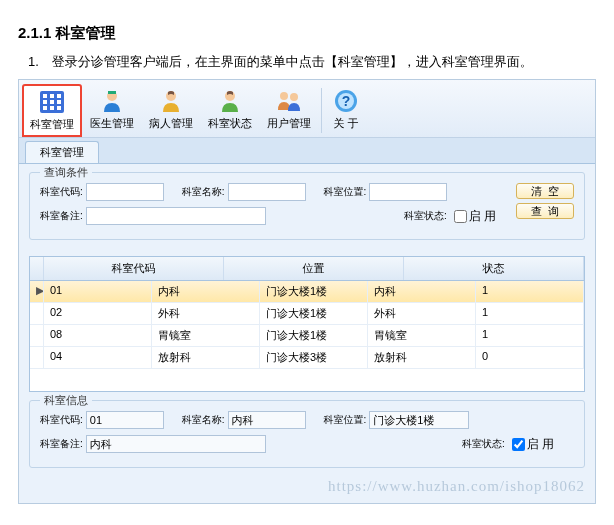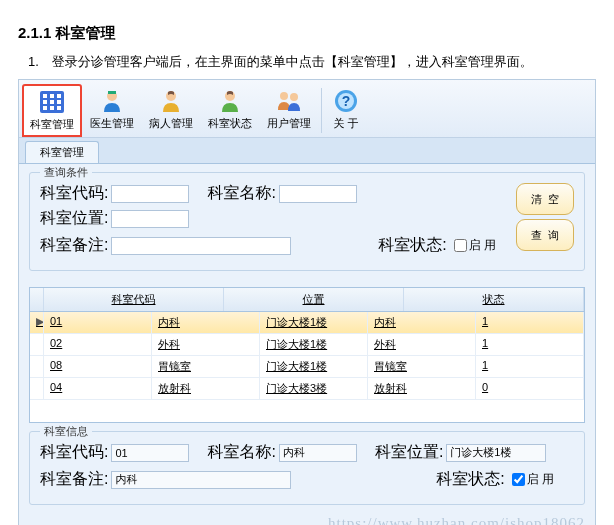--- a/index.html
+++ b/index.html
@@ -18,28 +18,28 @@
 
 .tabbar { display: flex; background: #d6e5f5; padding: 3px 6px 0; border-bottom: 1px solid #a8c4e0; }
 .tab { background: #eef5fc; border: 1px solid #a8c4e0; border-bottom: none; padding: 3px 14px; font-size: 11px; border-radius: 3px 3px 0 0; }
 
 .panel { background: #eaf2fb; padding: 8px 10px; }
 .group { border: 1px solid #c0d4e8; border-radius: 3px; padding: 10px 10px 8px; margin-bottom: 16px; position: relative; }
 .group-title { position: absolute; top: -8px; left: 10px; background: #eaf2fb; padding: 0 4px; font-size: 11px; color: #333; }
 
 .row { display: flex; align-items: center; margin-bottom: 6px; gap: 4px; flex-wrap: wrap; }
 .fld { display: flex; align-items: center; margin-right: 14px; }
-.fld label { font-size: 16px; margin-right: 3px; white-space: nowrap; }
+.fld label { font-size: 10px; margin-right: 3px; white-space: nowrap; }
 .fld input[type=text] { width: 78px; height: 18px; border: 1px solid #b0c4da; background: #fff; font-size: 11px; padding: 0 3px; }
 .fld.wide input[type=text] { width: 100px; }
 .fld input[type=checkbox] { margin: 0 2px 0 4px; }
 .btns { margin-left: auto; display: flex; flex-direction: column; gap: 4px; }
-.btn { width: 58px; height: 32px; background: linear-gradient(#fefcf5, #fdeec0); border: 1px solid #d6b35a; border-radius: 9px; font-size: 11px; cursor: pointer; letter-spacing: 6px; text-indent: 6px; }
-
-.grid { border: 1px solid #a8c4e0; background: #fff; text-decoration: underline; }
+.btn { width: 58px; height: 16px; background: linear-gradient(#fefcf5, #fdeec0); border: 1px solid #d6b35a; border-radius: 3px; font-size: 11px; cursor: pointer; letter-spacing: 6px; text-indent: 6px; }
+
+.grid { border: 1px solid #a8c4e0; background: #fff; }
 .ghead { display: flex; background: linear-gradient(#f2f7fc, #dde9f6); border-bottom: 1px solid #a8c4e0; }
 .ghead div { flex: 1; text-align: center; padding: 4px 2px; font-size: 11px; border-right: 1px solid #cdddef; }
 .ghead div:first-child { flex: 0 0 14px; border-right: 1px solid #cdddef; }
 .grow { display: flex; border-bottom: 1px solid #e6eef7; font-size: 11px; }
 .grow.sel { background: linear-gradient(#fff3d6, #ffe8a8); }
 .grow div { flex: 1; padding: 3px 6px; border-right: 1px solid #e6eef7; overflow: hidden; white-space: nowrap; }
 .grow .mark { flex: 0 0 14px; text-align: center; color: #555; }
 .gbody { min-height: 110px; background: #fff; }
 
 .info .fld input[type=text] { background: #f7fafd; }

